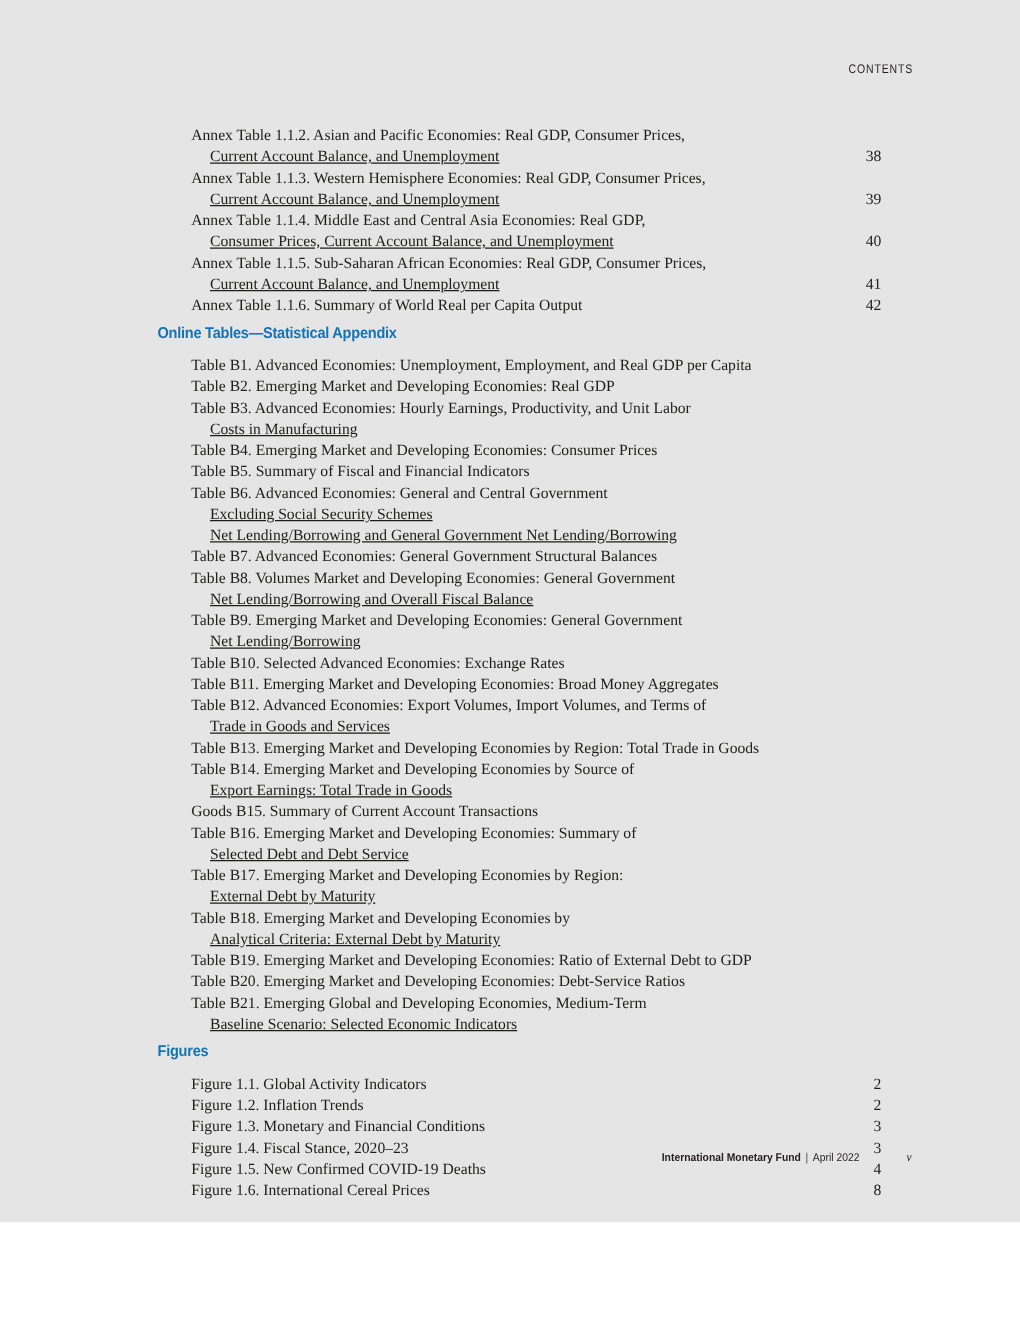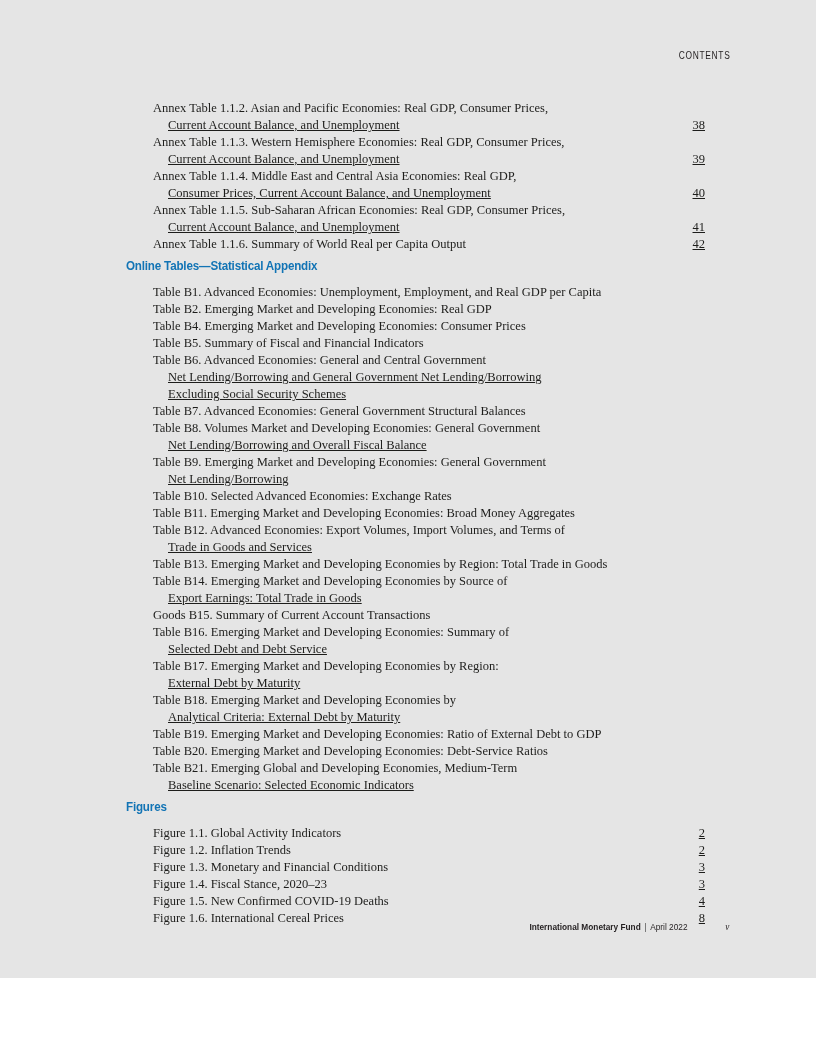--- a/index.html
+++ b/index.html
@@ -42,21 +42,21 @@
     color: var(--heading-blue, #1274b5);
     letter-spacing: -0.2px;
     margin: 5px 0 10px 0;
     transform: scaleX(0.93);
     transform-origin: 0 50%;
   }
   .entry { font-size: 12.5px; line-height: 17px; }
   .line { display: flex; align-items: flex-start; }
   .line .txt { padding-left: 27px; white-space: nowrap; }
   .line.cont .txt { padding-left: 42px; text-decoration: underline; }
-  .line .pg { margin-left: auto; padding-left: 8px; text-decoration: underline; }
+  .line .pg { margin-left: auto; padding-left: 8px; }
   .footer {
     position: absolute;
     right: 87px;
     bottom: 46px;
     display: flex;
     align-items: baseline;
     font-family: "Liberation Sans", sans-serif;
     font-size: 9px;
     color: #231f20;
     transform: scaleX(0.92);
@@ -129,37 +129,45 @@
           <span class="txt">Table B1. Advanced Economies: Unemployment, Employment, and Real GDP per Capita</span>
         </div>
       </div>
       <div class="entry">
         <div class="line">
           <span class="txt">Table B2. Emerging Market and Developing Economies: Real GDP</span>
         </div>
       </div>
       <div class="entry">
         <div class="line">
+          <span class="txt">Table B3. Advanced Economies: Hourly Earnings, Productivity, and Unit Labor</span>
+        </div>
+        <div class="line cont">
+          <span class="txt">Costs in Manufacturing</span>
+        </div>
+      </div>
+      <div class="entry">
+        <div class="line">
           <span class="txt">Table B4. Emerging Market and Developing Economies: Consumer Prices</span>
         </div>
       </div>
       <div class="entry">
         <div class="line">
           <span class="txt">Table B5. Summary of Fiscal and Financial Indicators</span>
         </div>
       </div>
       <div class="entry">
         <div class="line">
           <span class="txt">Table B6. Advanced Economies: General and Central Government</span>
         </div>
         <div class="line cont">
+          <span class="txt">Excluding Social Security Schemes</span>
+        </div>
+        <div class="line cont">
           <span class="txt">Net Lending/Borrowing and General Government Net Lending/Borrowing</span>
-        </div>
-        <div class="line cont">
-          <span class="txt">Excluding Social Security Schemes</span>
         </div>
       </div>
       <div class="entry">
         <div class="line">
           <span class="txt">Table B7. Advanced Economies: General Government Structural Balances</span>
         </div>
       </div>
       <div class="entry">
         <div class="line">
           <span class="txt">Table B8. Volumes Market and Developing Economies: General Government</span>

